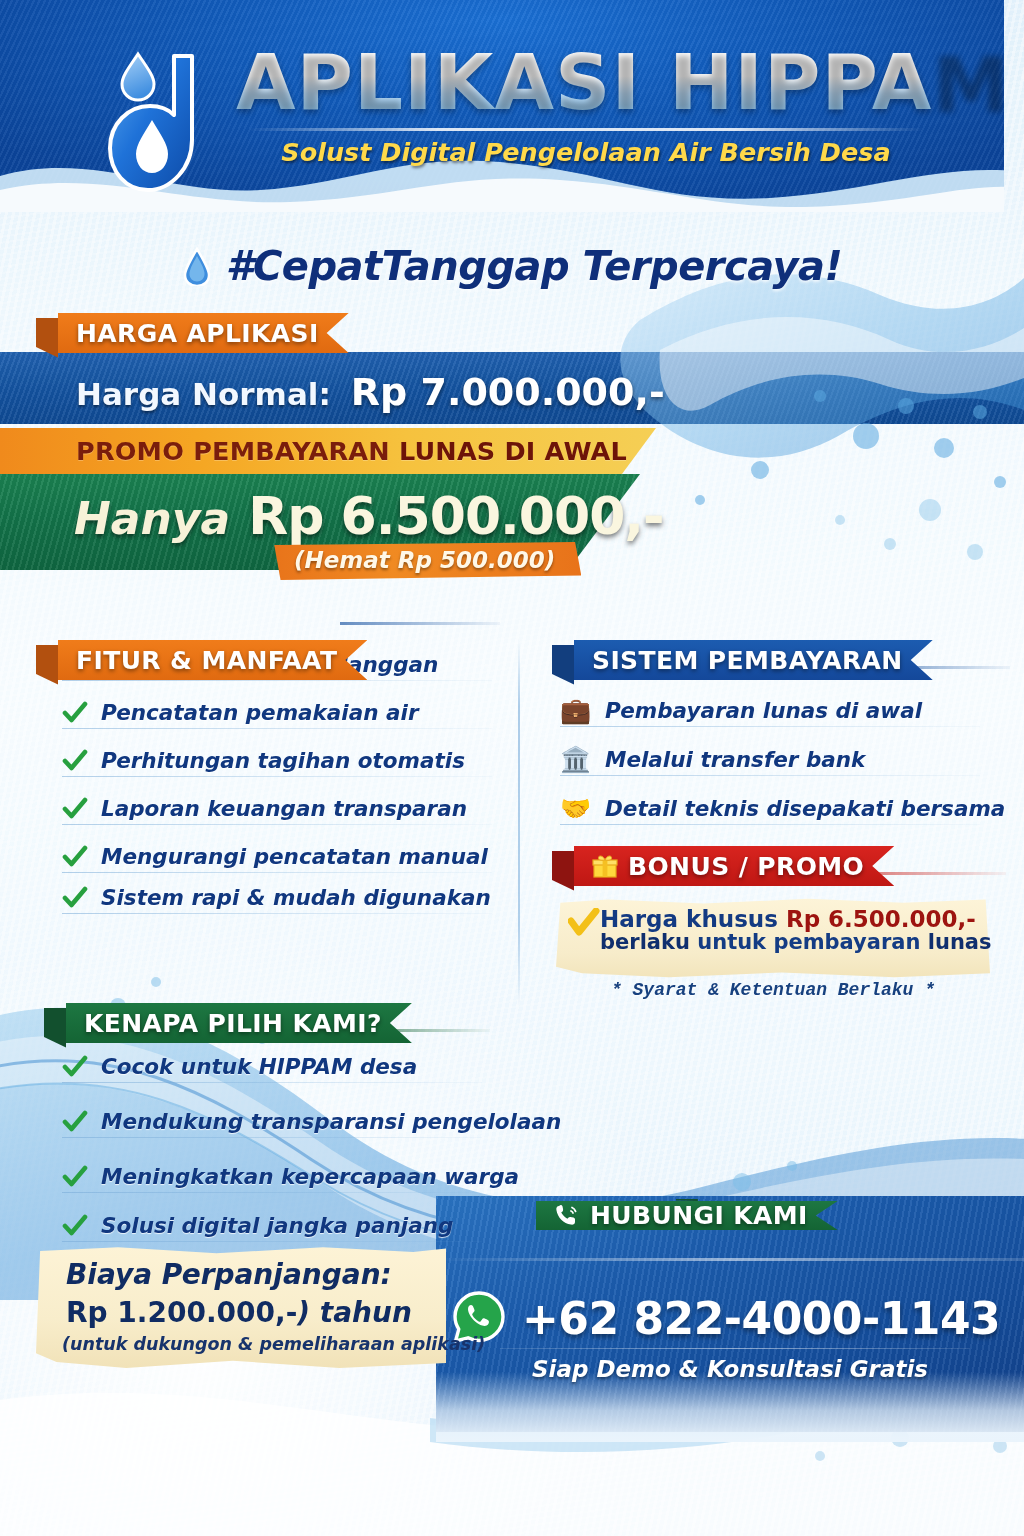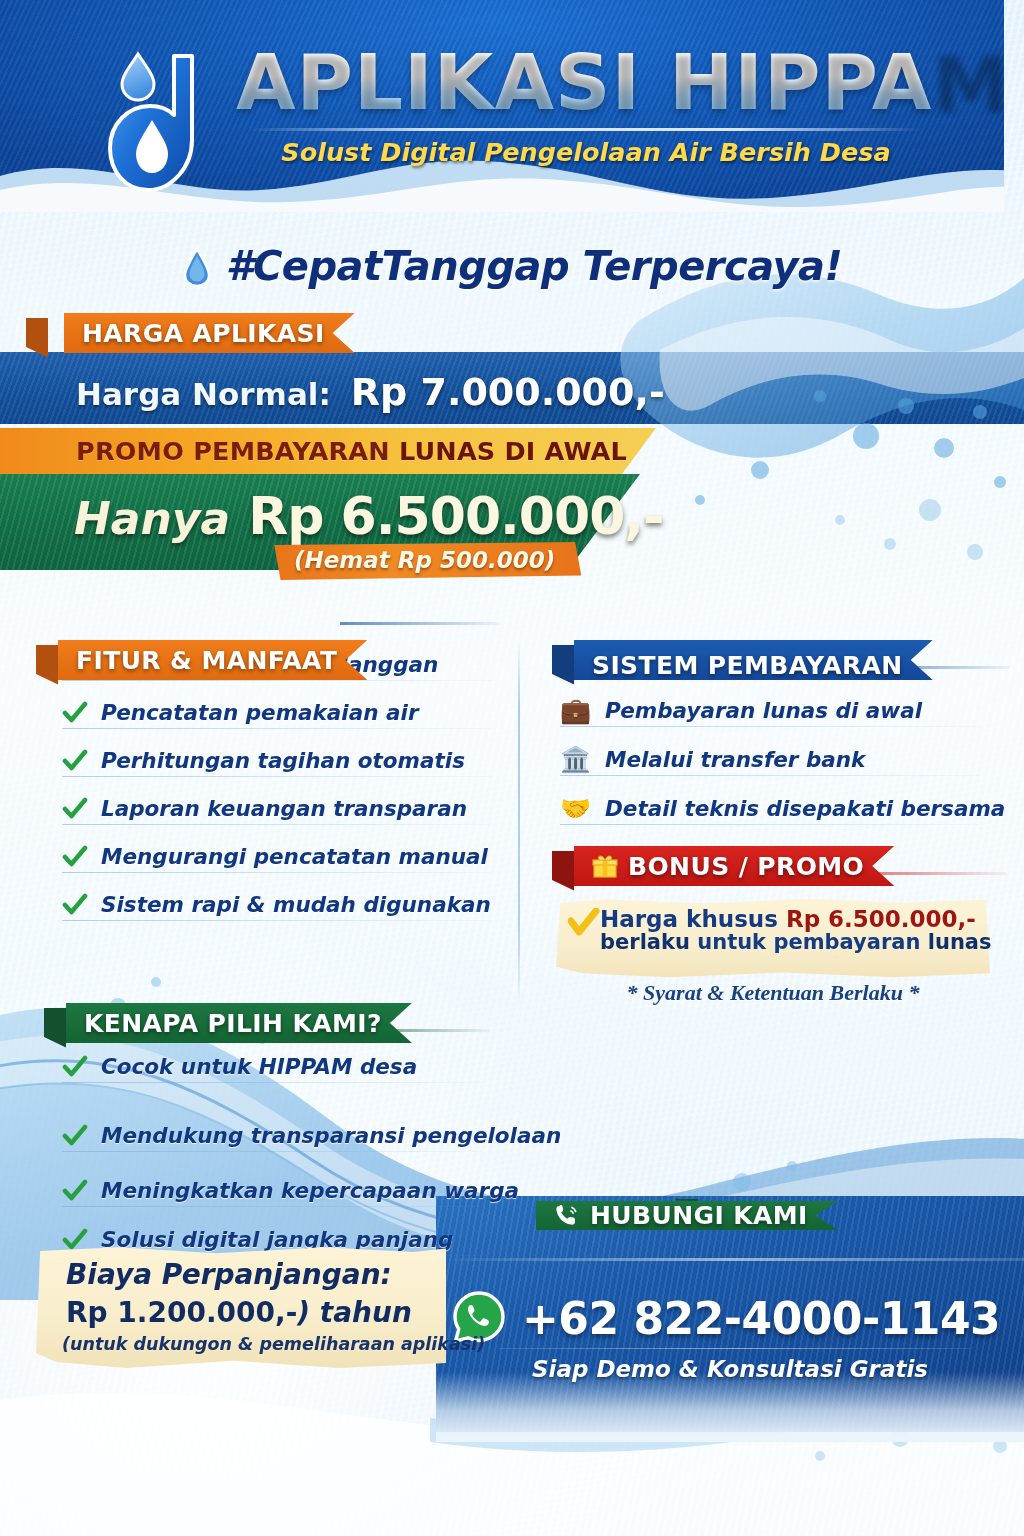--- a/index.html
+++ b/index.html
@@ -161,21 +161,21 @@
     height:40px; padding:0 30px 0 18px; display:flex; align-items:center; gap:10px;
   }
   .ribbon .body span{
     font-size:25px; font-weight:900; color:#ffffff; letter-spacing:.4px;
     text-shadow:0 2px 4px rgba(0,0,0,.45); font-family:"DejaVu Sans", sans-serif;
     white-space:nowrap;
   }
   .r-orange .tab{ background:#b2500f; }
   .r-orange .body{ background:linear-gradient(180deg,#f07c1a,#e06a10); clip-path:polygon(0 0, 100% 0, calc(100% - 22px) 50%, 100% 100%, 0 100%); }
   .r-blue .tab{ background:#123e7e; }
-  .r-blue .body{ background:linear-gradient(180deg,#1c5cb0,#14489a); clip-path:polygon(0 0, 100% 0, calc(100% - 22px) 50%, 100% 100%, 0 100%);align-items:flex-end; }
+  .r-blue .body{ background:linear-gradient(180deg,#1c5cb0,#14489a); clip-path:polygon(0 0, 100% 0, calc(100% - 22px) 50%, 100% 100%, 0 100%); }
   .r-red .tab{ background:#8e1410; }
   .r-red .body{ background:linear-gradient(180deg,#d8241f,#bf1713); clip-path:polygon(0 0, 100% 0, calc(100% - 22px) 50%, 100% 100%, 0 100%); }
   .r-green .tab{ background:#12502e; }
   .r-green .body{ background:linear-gradient(180deg,#1d7742,#146434); clip-path:polygon(0 0, 100% 0, calc(100% - 22px) 50%, 100% 100%, 0 100%); }
 
   .ribbon-line{
     position:absolute; height:3px; z-index:5;
     background:linear-gradient(90deg, rgba(20,80,160,.65), rgba(20,80,160,.05));
   }
 
@@ -205,22 +205,22 @@
   .bonus-text{
     position:absolute; left:600px; top:906px; z-index:8; width:400px;
   }
   .bonus-l1{ font-size:23px; font-weight:700; color:#133a82; font-family:"DejaVu Sans", sans-serif; white-space:nowrap; }
   .bonus-l1 b{ color:#9d1410; font-weight:900; }
   .bonus-l2{ font-size:21px; font-weight:600; color:#143c84; font-family:"DejaVu Sans", sans-serif; white-space:nowrap; margin-top:-2px;}
   .bonus-l2 b{ font-weight:900; color:#102f6e; }
   .bonus-check{ position:absolute; left:568px; top:908px; z-index:9; }
   .syarat{
     position:absolute; left:556px; top:980px; width:434px; text-align:center; z-index:7;
-    font-size:22px; font-weight:700; font-style:italic; color:#17417f;
-    font-family:Liberation Serif, serif; text-shadow:0 1px 1px rgba(255,255,255,.8);
+    font-size:18px; font-weight:700; font-style:italic; color:#17417f;
+    font-family:Liberation Mono, monospace; text-shadow:0 1px 1px rgba(255,255,255,.8);
   }
 
   
   .renew-card{
     position:absolute; left:36px; top:1246px; width:410px; height:122px; z-index:6;
     background:linear-gradient(180deg,#fdf3d6,#f8edcb 60%,#f1e2b8);
     clip-path:polygon(1% 4%, 20% 1%, 44% 6%, 70% 1%, 92% 5%, 100% 2%, 100% 96%, 74% 100%, 48% 94%, 22% 100%, 5% 95%, 0% 88%);
     box-shadow:0 2px 6px rgba(60,90,130,.16);
   }
   .renew-t1{
@@ -385,21 +385,21 @@
   <div class="hashtag-row">
     <svg width="30" height="40" viewBox="0 0 30 40">
       <path d="M15,3 C22,15 27,23 27,29 C27,35.6 21.6,40 15,40 C8.4,40 3,35.6 3,29 C3,23 8,15 15,3 Z" fill="#3f8ede" stroke="#ffffff" stroke-width="2.5"></path>
       <path d="M15,10 C19.5,18 22.5,23.5 22.5,28 C22.5,32.4 19.1,35.5 15,35.5 C10.9,35.5 7.5,32.4 7.5,28 C7.5,23.5 10.5,18 15,10 Z" fill="#7ebdef" opacity=".85"></path>
     </svg>
     <div class="hashtag">#CepatTanggap Terpercaya!</div>
   </div>
 
   <div class="price-band"></div>
 
-  <div class="ribbon r-orange" style="left:26px; top:313px;gap:16px;">
+  <div class="ribbon r-orange" style="left:36px; top:313px;">
     <div class="tab"></div>
     <div class="body">
       <span>HARGA APLIKASI</span>
     </div>
   </div>
 
   <div class="price-row">
     <div class="price-label">Harga Normal:</div>
     <div class="price-normal">Rp 7.000.000,-</div>
   </div>
@@ -445,21 +445,21 @@
       <span class="txt">Perhitungan tagihan otomatis</span>
       <span class="rule"></span>
     </div>
     <div class="li" style="margin-bottom:23px;">
       <svg class="check" width="26" height="24" viewBox="0 0 26 24">
           <path d="M3,12 L9.5,19 L23,3" fill="none" stroke="#27a03f" stroke-width="4.6" stroke-linecap="round" stroke-linejoin="round"></path>
         </svg>
       <span class="txt">Laporan keuangan transparan</span>
       <span class="rule"></span>
     </div>
-    <div class="li" style="margin-bottom:23px;">
+    <div class="li" style="margin-bottom:16px;">
       <svg class="check" width="26" height="24" viewBox="0 0 26 24">
           <path d="M3,12 L9.5,19 L23,3" fill="none" stroke="#27a03f" stroke-width="4.6" stroke-linecap="round" stroke-linejoin="round"></path>
         </svg>
       <span class="txt">Mengurangi pencatatan manual</span>
       <span class="rule"></span>
     </div>
     <div class="li">
       <svg class="check" width="26" height="24" viewBox="0 0 26 24">
           <path d="M3,12 L9.5,19 L23,3" fill="none" stroke="#27a03f" stroke-width="4.6" stroke-linecap="round" stroke-linejoin="round"></path>
         </svg>
@@ -523,21 +523,21 @@
 
   <div class="ribbon r-green" style="left:44px; top:1003px;">
     <div class="tab"></div>
     <div class="body">
       <span>KENAPA PILIH KAMI?</span>
     </div>
   </div>
   <div class="ribbon-line" style="left:350px; top:1029px; width:140px; background:linear-gradient(90deg, rgba(20,100,52,.7), rgba(20,100,52,.04));"></div>
 
   <div class="list" style="left:62px; top:1054px; width:420px;">
-    <div class="li" style="margin-bottom:44px;">
+    <div class="li" style="margin-bottom:30px;">
       <svg class="check" width="26" height="24" viewBox="0 0 26 24">
           <path d="M3,12 L9.5,19 L23,3" fill="none" stroke="#27a03f" stroke-width="4.6" stroke-linecap="round" stroke-linejoin="round"></path>
         </svg>
       <span class="txt">Cocok untuk HIPPAM desa</span>
       <span class="rule"></span>
     </div>
     <div class="li" style="margin-bottom:30px;">
       <svg class="check" width="26" height="24" viewBox="0 0 26 24">
           <path d="M3,12 L9.5,19 L23,3" fill="none" stroke="#27a03f" stroke-width="4.6" stroke-linecap="round" stroke-linejoin="round"></path>
         </svg>

